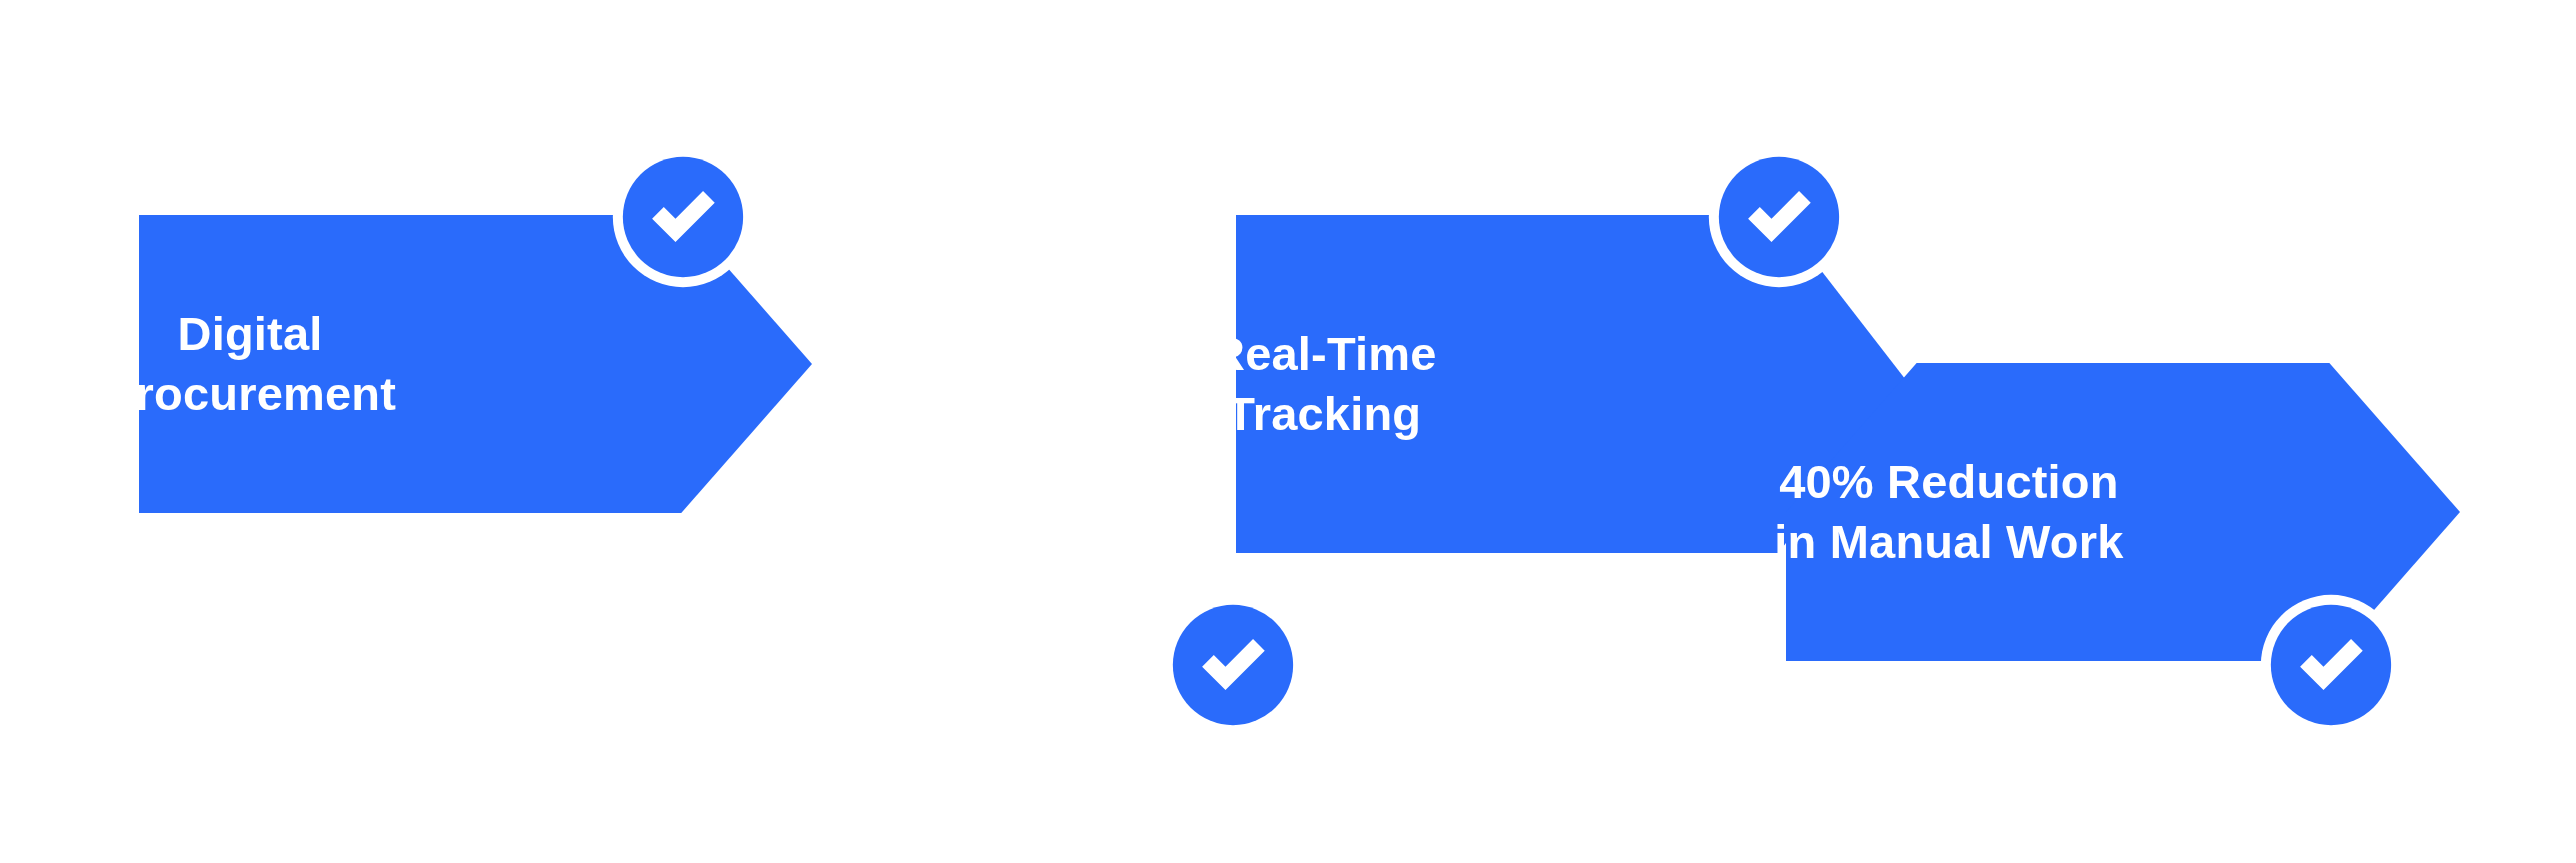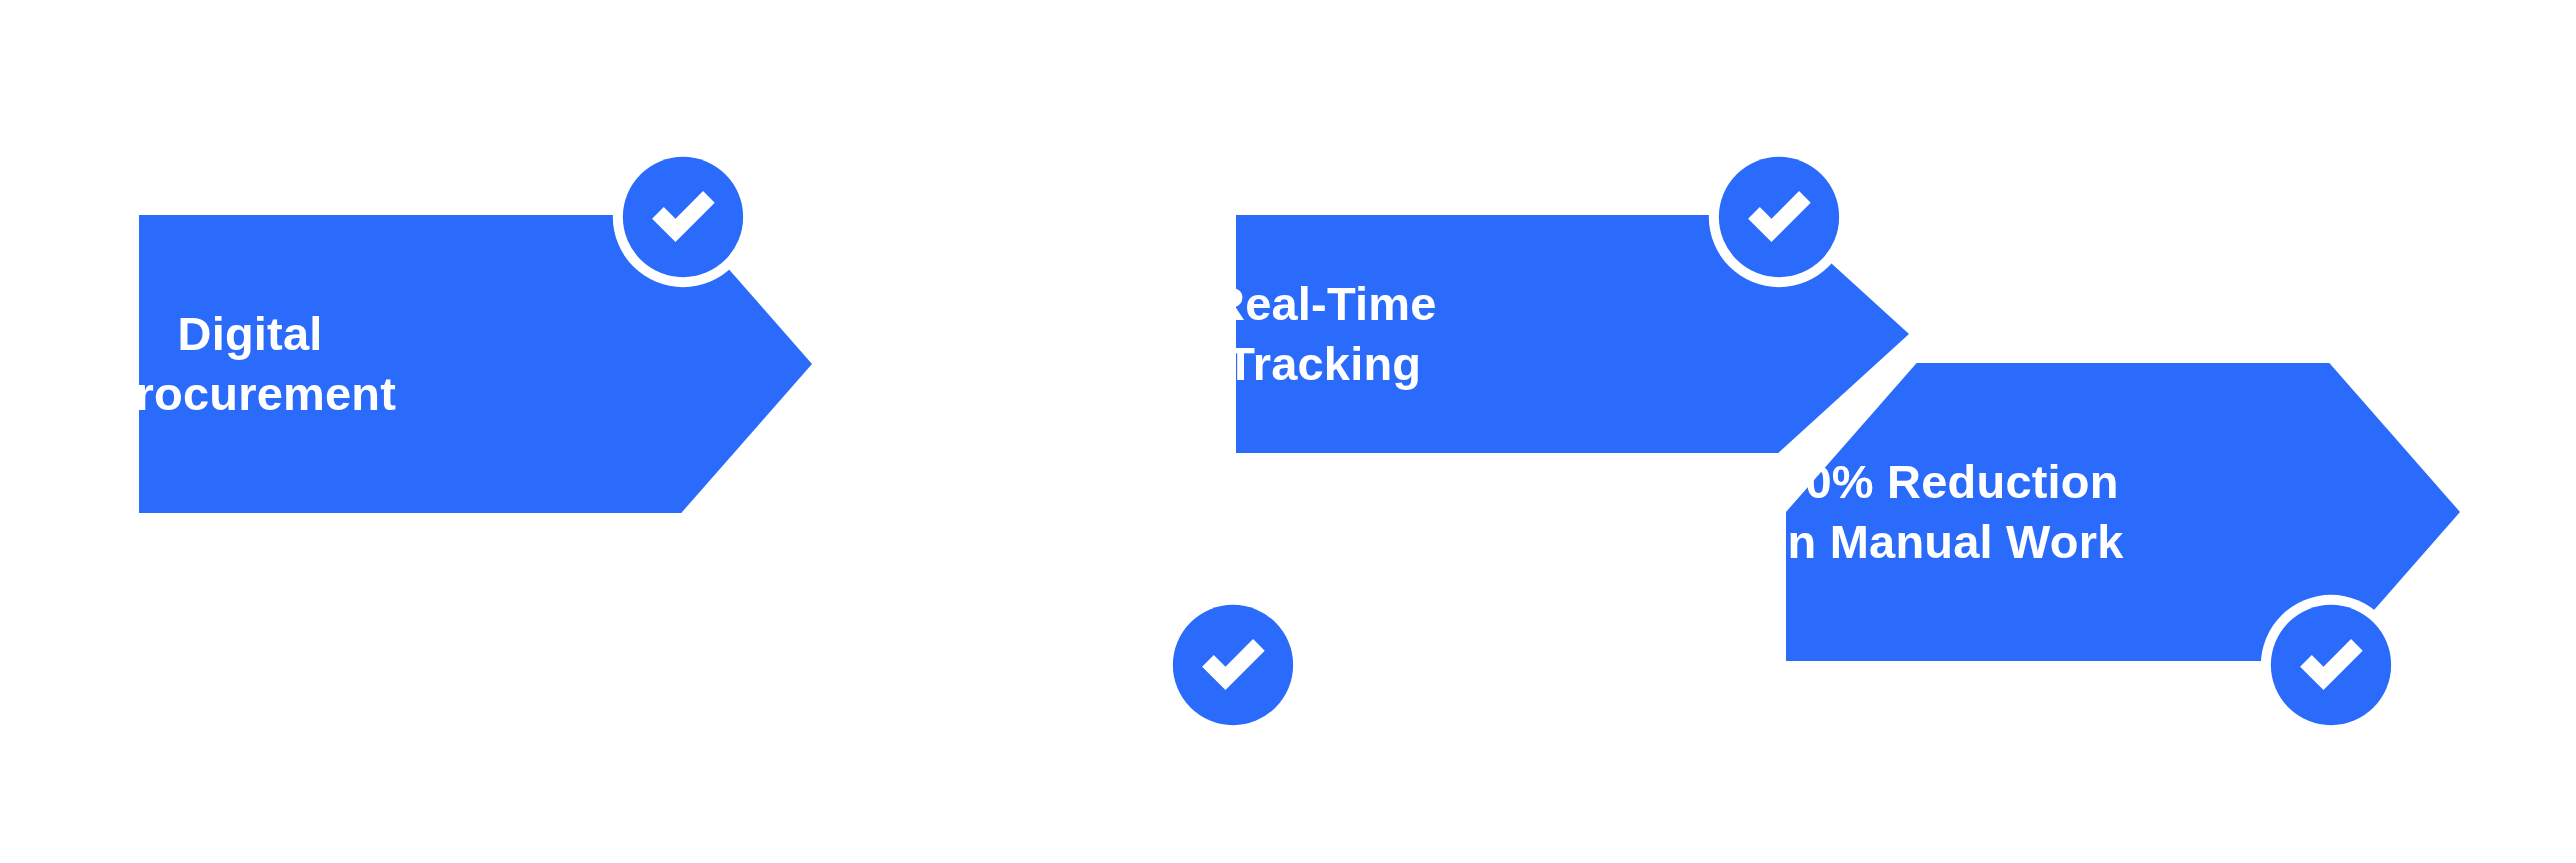--- a/index.html
+++ b/index.html
@@ -91,41 +91,41 @@
 
 
     <div class="check-badge" style="left:1162px; top:594px;">
       <svg width="142" height="142" viewBox="0 0 170 170">
         <circle cx="85" cy="85" r="84" fill="#ffffff"></circle>
         <circle cx="85" cy="85" r="72" fill="#2a6bfb"></circle>
         <path d="M48 87 L62 73 L76 87 L109 54 L123 68 L76 115 Z" fill="#ffffff"></path>
       </svg>
     </div>
 
-    <div class="chev chev-3" style="left:1236px; top:215px; width:673px; height:238px;">
+    <div class="chev chev-3" style="left:1236px; top:215px; width:673px; height:338px;">
       <svg class="chev-shape" viewBox="0 0 808 358" preserveAspectRatio="none">
         <path d="M0,0 L651,0 L808,179 L651,358 L0,358 L0,179 Z" fill="#2a6bfb"></path>
       </svg>
       <div class="chev-label">Real-Time
 Tracking</div>
     </div>
 
     <div class="check-badge" style="left:1708px; top:146px;">
       <svg width="142" height="142" viewBox="0 0 170 170">
         <circle cx="85" cy="85" r="84" fill="#ffffff"></circle>
         <circle cx="85" cy="85" r="72" fill="#2a6bfb"></circle>
         <path d="M48 87 L62 73 L76 87 L109 54 L123 68 L76 115 Z" fill="#ffffff"></path>
       </svg>
     </div>
 
     <div class="chev chev-4" style="left:1786px; top:363px; width:674px; height:298px;">
       <svg class="chev-shape" viewBox="0 0 810 358" preserveAspectRatio="none">
         <path d="M157,0 L653,0 L810,179 L653,358 L0,358 L0,179 Z" fill="#2a6bfb"></path>
       </svg>
-      <div class="chev-label">90% Reduction
+      <div class="chev-label">40% Reduction
 in Manual Work</div>
     </div>
 
     <div class="check-badge" style="left:2260px; top:594px;">
       <svg width="142" height="142" viewBox="0 0 170 170">
         <circle cx="85" cy="85" r="84" fill="#ffffff"></circle>
         <circle cx="85" cy="85" r="72" fill="#2a6bfb"></circle>
         <path d="M48 87 L62 73 L76 87 L109 54 L123 68 L76 115 Z" fill="#ffffff"></path>
       </svg>
     </div>

